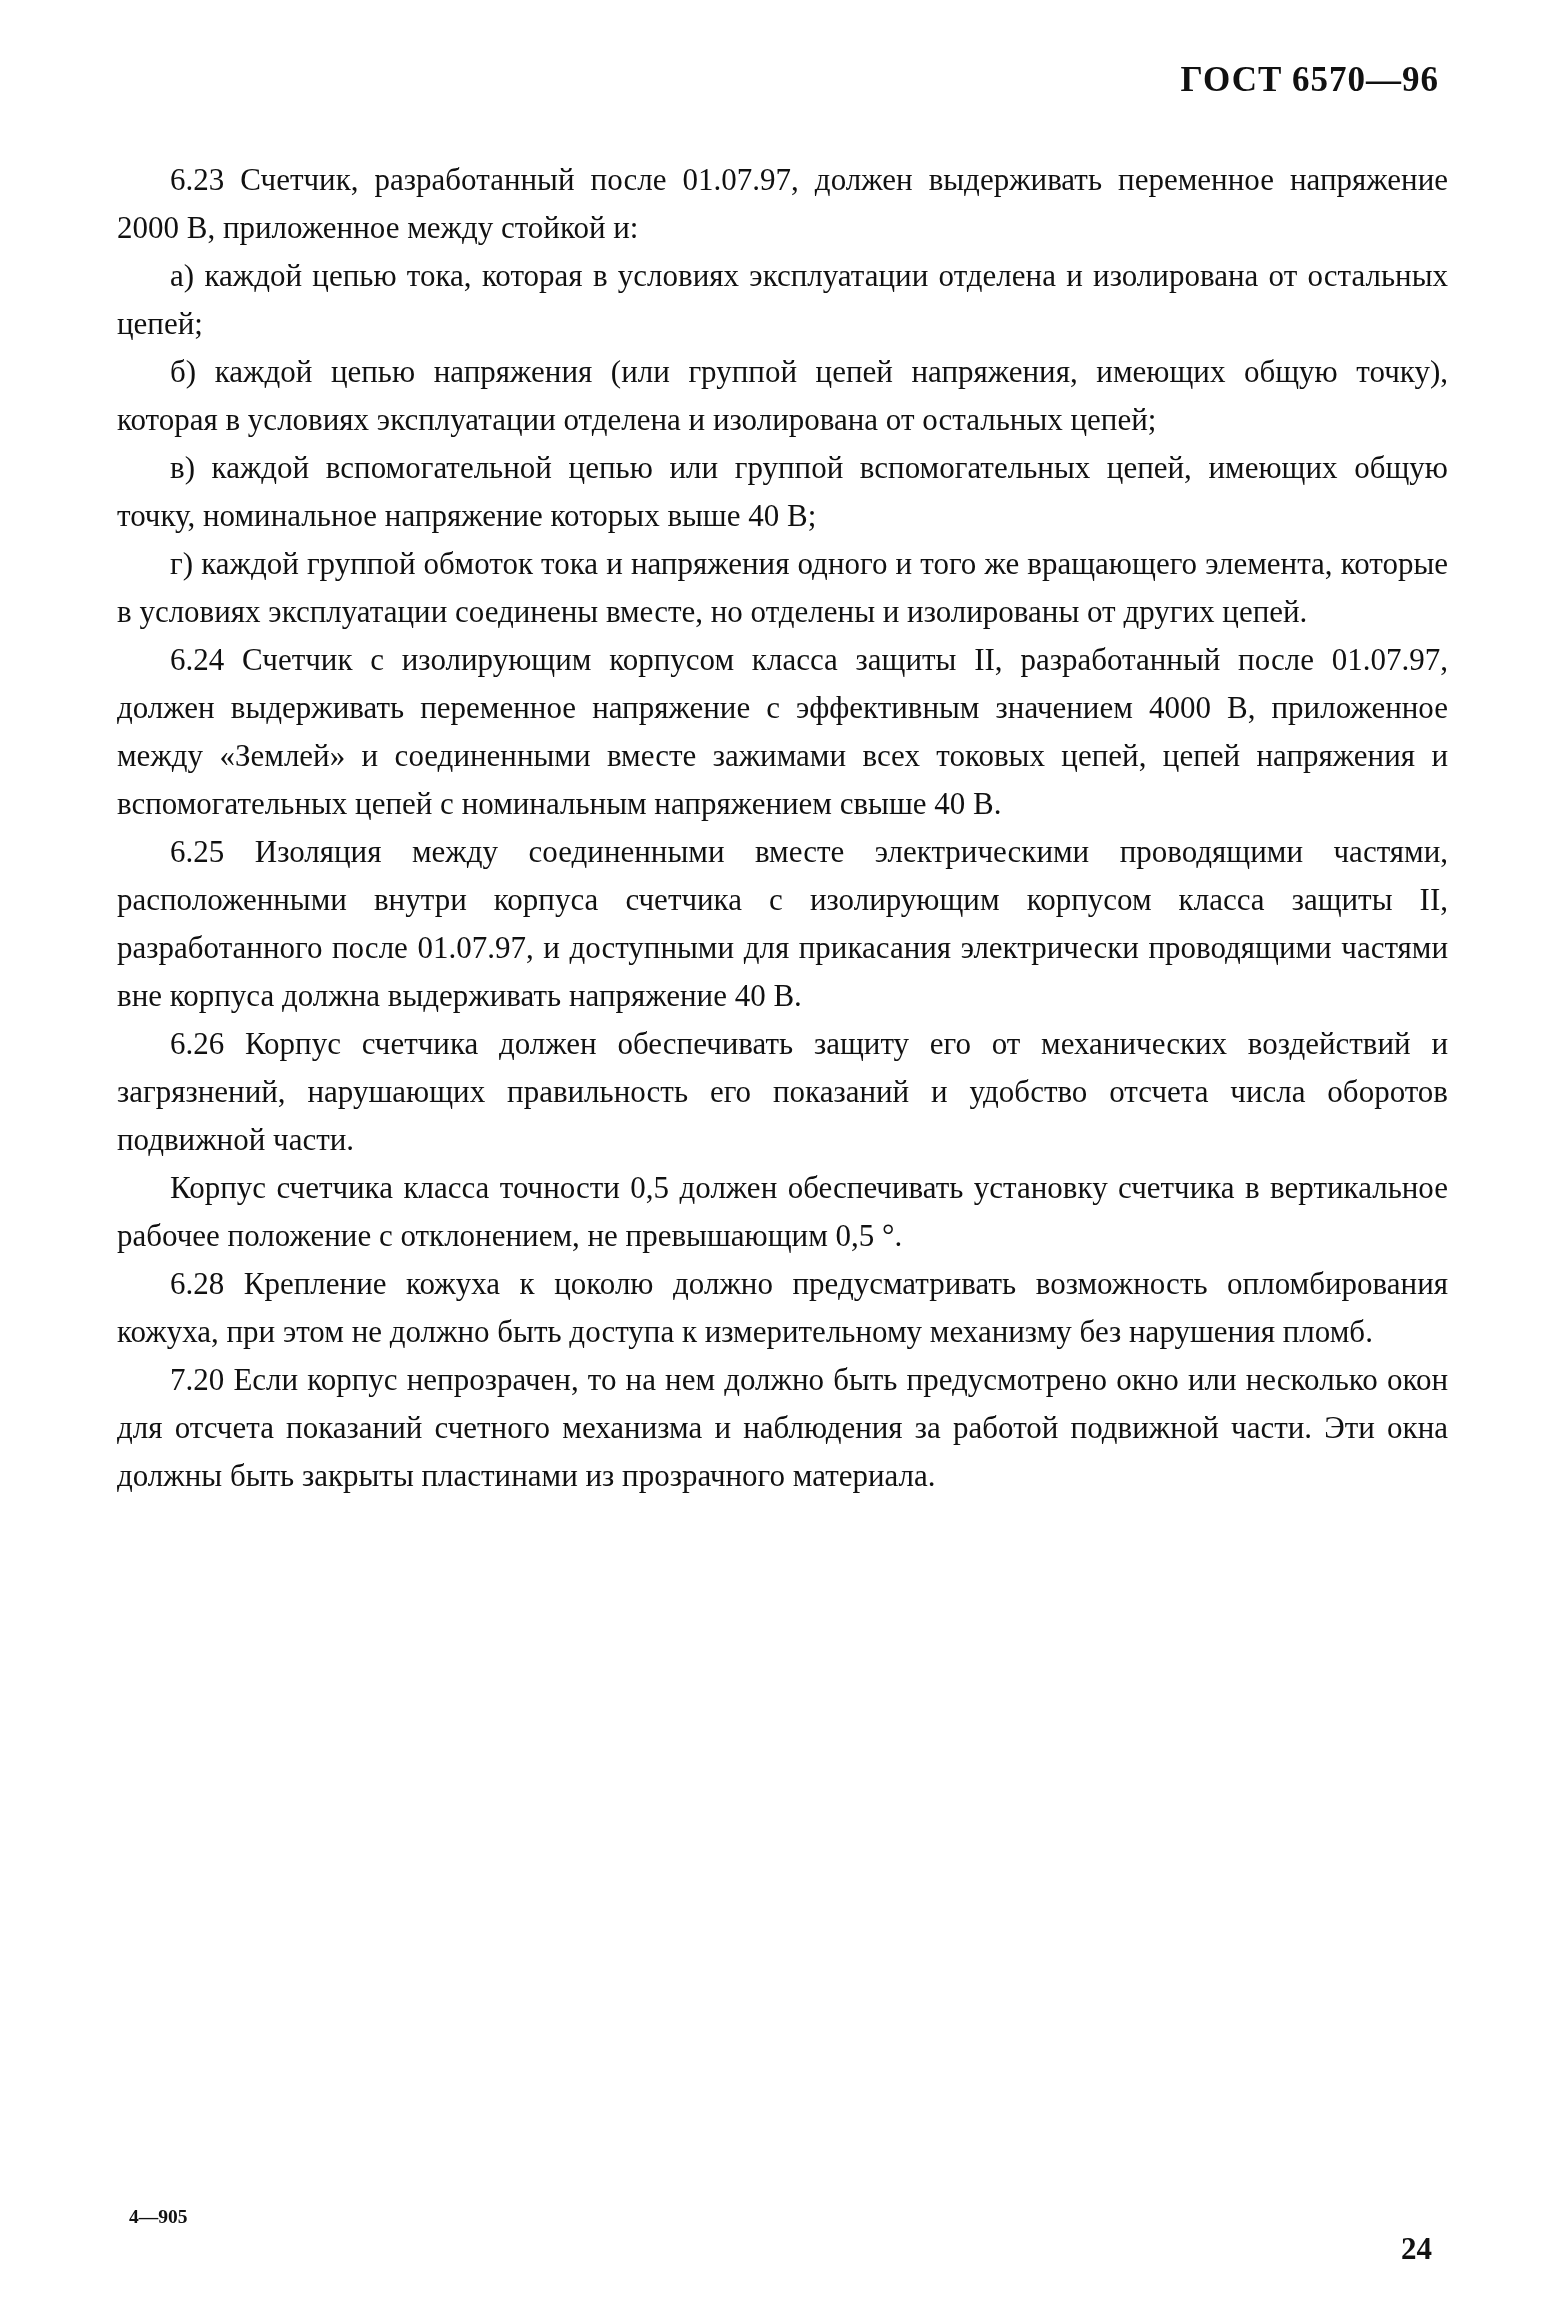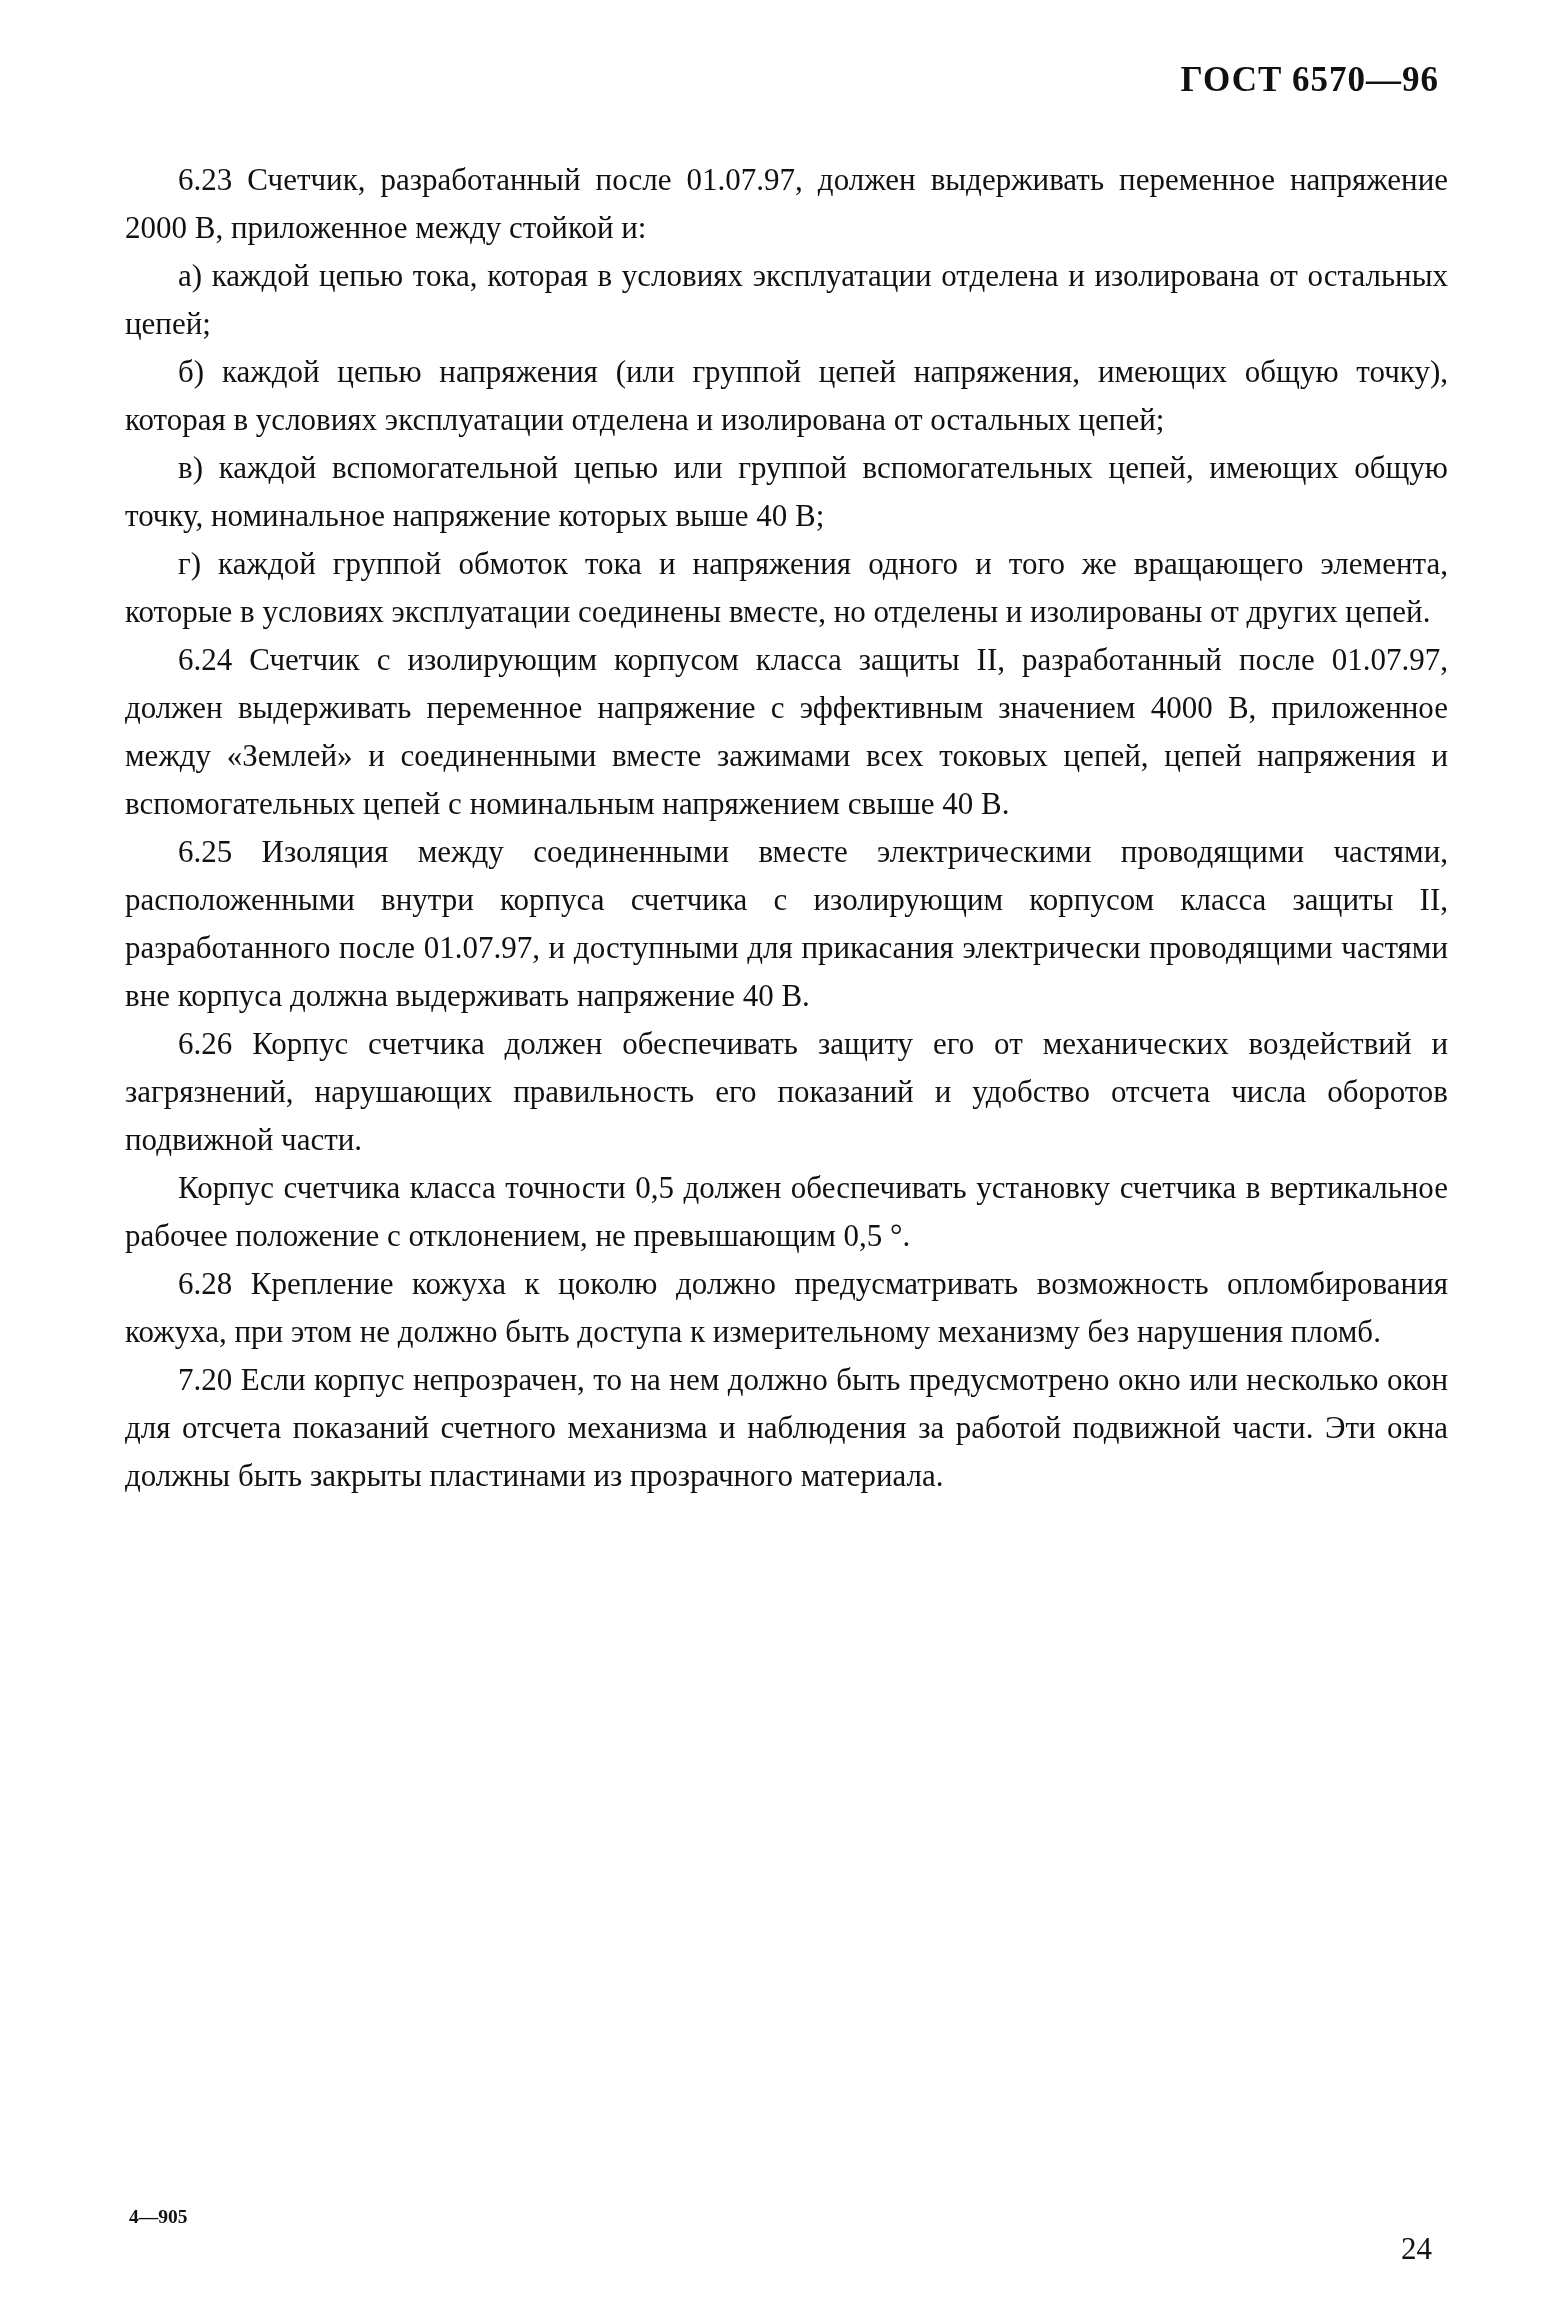--- a/index.html
+++ b/index.html
@@ -34,21 +34,21 @@
     white-space: nowrap;
   }
   
   .content {
     position: absolute;
     top: 156px;
     left: 117px;
     width: 1331px;
   }
   p.para {
-    margin: 0 0 0 8px;
+    margin: 0 0 0 0;
     font-size: 31px;
     line-height: 48px;
     text-align: justify;
     text-justify: inter-word;
     text-indent: 53px;
     hyphens: manual;
   }
   p.para.sub {
     text-indent: 53px;
   }
@@ -61,20 +61,21 @@
     font-weight: bold;
     font-family: "Liberation Serif", "DejaVu Serif", serif;
     margin-left: 10px;
   }
   .footer-right {
     position: absolute;
     right: 132px;
     bottom: 51px;
     font-size: 31px;
     font-family: "Liberation Serif", "DejaVu Serif", serif;
+    font-weight: bold;
   }
 </style>
 </head>
 <body>
 
 <div class="page">
 
   <div class="header">ГОСТ 6570—96</div>
 
   <div class="content">

